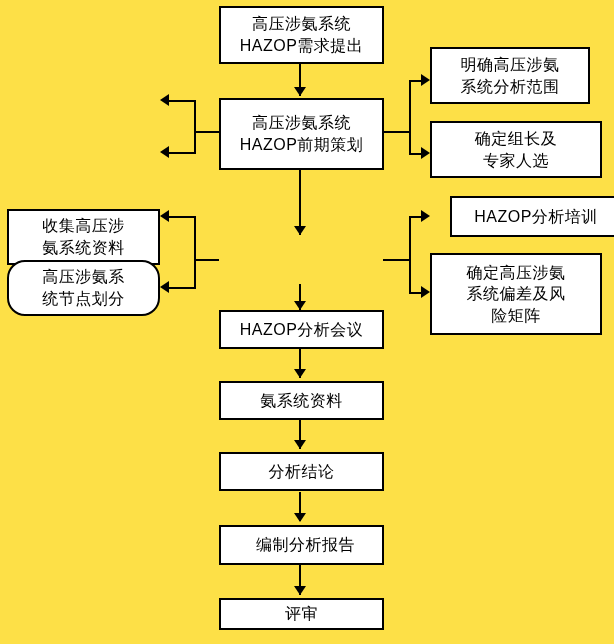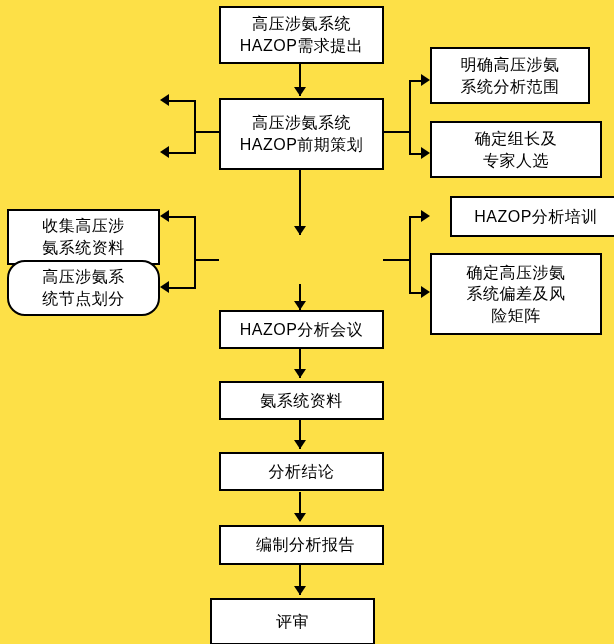--- a/index.html
+++ b/index.html
@@ -142,15 +142,15 @@
 险矩阵</div>
 
   <div class="node" style="left:219px; top:310px; width:165px; height:39px;">HAZOP分析会议</div>
 
   <div class="node" style="left:219px; top:381px; width:165px; height:39px;">氨系统资料</div>
 
   <div class="node" style="left:219px; top:452px; width:165px; height:39px;font-family:Liberation Serif, serif;">分析结论</div>
 
   <div class="node" style="left:219px; top:525px; width:165px; height:40px;padding-left:12px;">编制分析报告</div>
 
-  <div class="node" style="left:210px; top:598px; width:165px; height:47px;">评审</div>
+  <div class="node" style="left:219px; top:598px; width:165px; height:32px;">评审</div>
 
 </div>
 
 </body></html>

